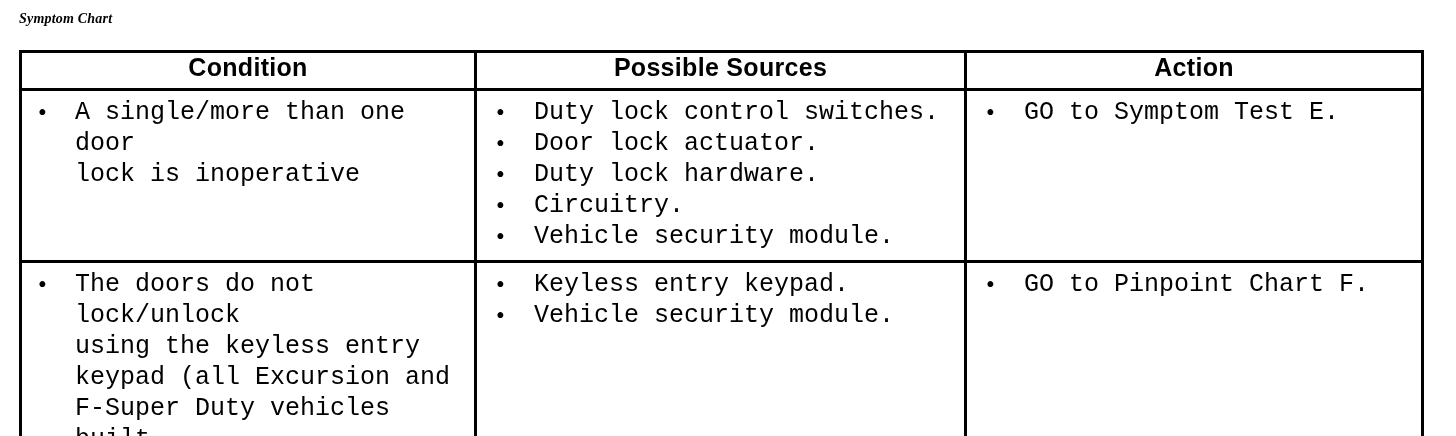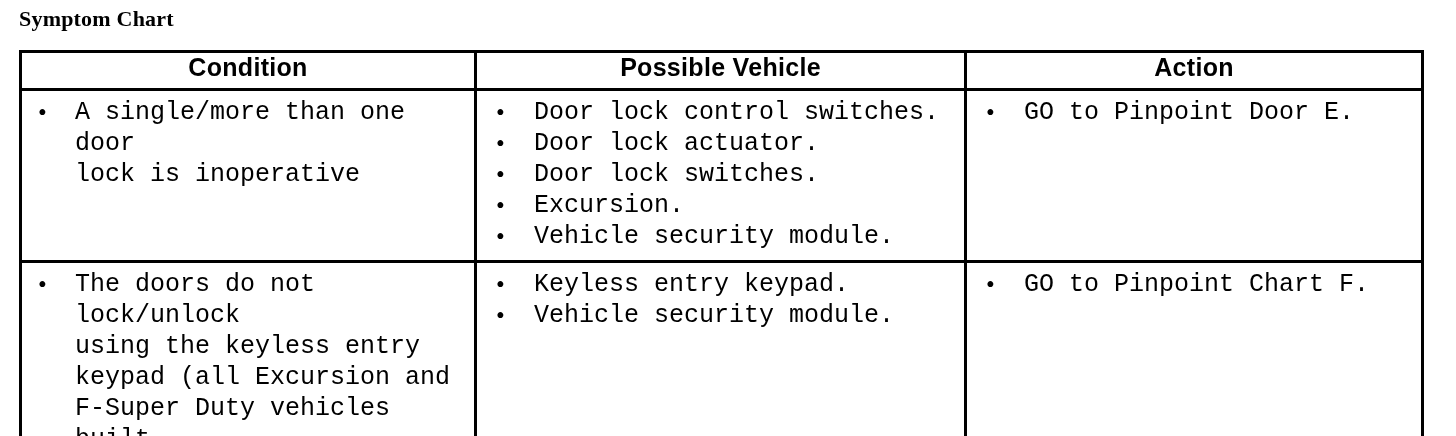--- a/index.html
+++ b/index.html
@@ -19,24 +19,25 @@
     width: 1456px;
     height: 436px;
     background: #ffffff;
   }
   .doc-title {
     position: absolute;
     left: 19px;
     top: 6px;
     font-family: "Liberation Serif", serif;
     font-weight: bold;
-    font-size: 22px;
+    font-size: 14px;
     line-height: 26px;
     letter-spacing: 0.2px;
     white-space: nowrap;
+    font-style: italic;
   }
   .symptom-table {
     position: absolute;
     left: 19px;
     top: 50px;
     width: 1402px;
     border-collapse: collapse;
     table-layout: fixed;
     background: #86efac;
     border-radius: 31px;
@@ -114,21 +115,21 @@
 
   <table class="symptom-table">
     <colgroup>
       <col class="col-condition">
       <col class="col-sources">
       <col class="col-action">
     </colgroup>
     <thead>
       <tr>
         <th class="col-condition">Condition</th>
-        <th class="col-sources">Possible Vehicle</th>
+        <th class="col-sources">Possible Sources</th>
         <th class="col-action">Action</th>
       </tr>
     </thead>
     <tbody>
 
       <tr class="row-1">
         <td class="col-condition">
           <div class="cell-inner">
             <ul class="bullets">
               <li>
@@ -137,47 +138,47 @@
 lock is inoperative</span>
               </li>
             </ul>
           </div>
         </td>
         <td class="col-sources">
           <div class="cell-inner">
             <ul class="bullets">
               <li>
                 <span class="bullet-dot">•</span>
-                <span class="li-text">Door lock control switches.</span>
+                <span class="li-text">Duty lock control switches.</span>
               </li>
               <li>
                 <span class="bullet-dot">•</span>
                 <span class="li-text">Door lock actuator.</span>
               </li>
               <li>
                 <span class="bullet-dot">•</span>
-                <span class="li-text">Door lock switches.</span>
-              </li>
-              <li>
-                <span class="bullet-dot">•</span>
-                <span class="li-text">Excursion.</span>
+                <span class="li-text">Duty lock hardware.</span>
+              </li>
+              <li>
+                <span class="bullet-dot">•</span>
+                <span class="li-text">Circuitry.</span>
               </li>
               <li>
                 <span class="bullet-dot">•</span>
                 <span class="li-text">Vehicle security module.</span>
               </li>
             </ul>
           </div>
         </td>
         <td class="col-action">
           <div class="cell-inner">
             <ul class="bullets">
               <li>
                 <span class="bullet-dot">•</span>
-                <span class="li-text">GO to Pinpoint Door E.</span>
+                <span class="li-text">GO to Symptom Test E.</span>
               </li>
             </ul>
           </div>
         </td>
       </tr>
 
       <tr class="row-2">
         <td class="col-condition">
           <div class="cell-inner">
             <ul class="bullets">

